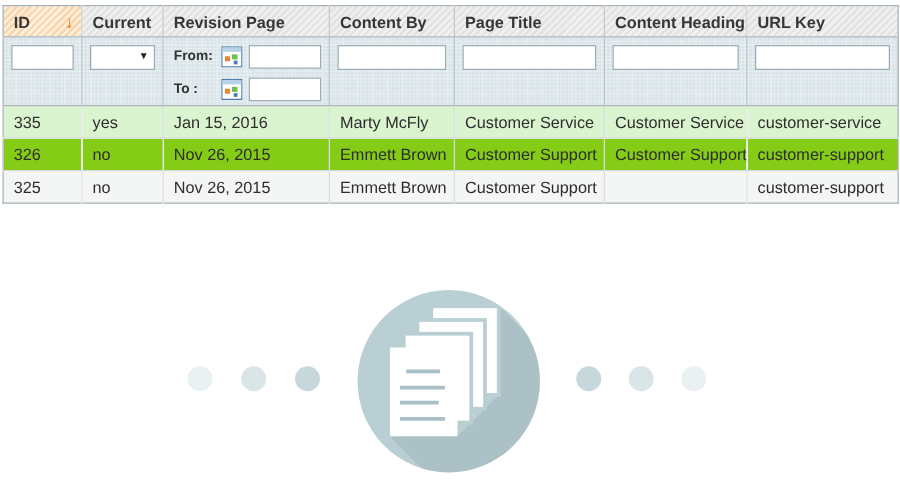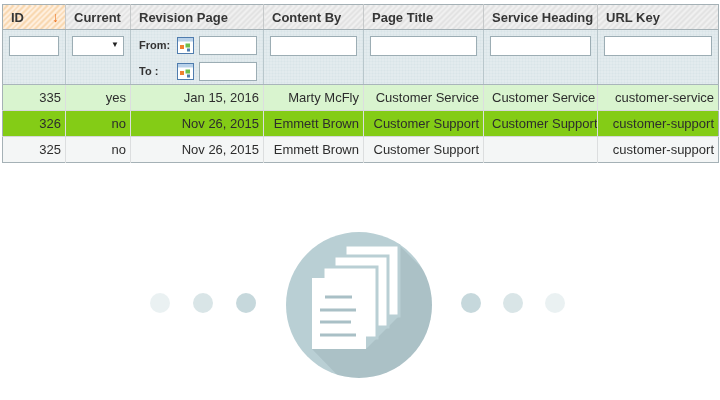--- a/index.html
+++ b/index.html
@@ -30,21 +30,21 @@
   .select .sel-arrow{position:absolute;right:4px;top:4px;font-size:8px;color:#222;line-height:1;}
 
   .daterow{display:flex;align-items:center;height:22px;margin:4px 6px 2px 8px;}
   .daterow .dlabel{font-size:11px;font-weight:bold;color:#333;width:38px;}
   .daterow .cal{width:17px;height:17px;display:inline-block;margin-right:5px;cursor:pointer;flex:none;}
   .daterow .dinput{box-sizing:border-box;width:58px;height:19px;border:1px solid #9cadb4;background:#fff;
     font:12px "Liberation Sans",sans-serif;padding:0 3px;outline:none;}
 
   tbody.rows td{height:25px;padding:0 4px 0 8px;border-right:1px solid #dcdedf;border-bottom:1px solid #d6d8d9;
     background:#84cc16;white-space:nowrap;overflow:hidden;}
-  tbody.rows tr{cursor:pointer;text-align:right;}
+  tbody.rows tr{cursor:pointer;}
   tbody.rows tr:nth-child(odd) td{background:#f4f6f6;}
   tbody.rows tr.hl td{background:var(--highlight-green,#d9f4cf);}
   tbody.rows tr:last-child td{border-bottom:none;}
 
   
   .illus{position:absolute;left:0;top:212px;width:720px;height:188px;}
   .c-circle{fill:var(--illus-base,#b9cfd4);}
   .c-page{fill:#ffffff;stroke:var(--illus-base,#b9cfd4);stroke-width:3;}
   .c-front{fill:#ffffff;stroke:none;}
   .c-line{stroke:var(--illus-line,#a9c0c6);stroke-width:3;}
@@ -70,21 +70,21 @@
         <th class="sorted">
           <span class="hdr">
             <span>ID</span>
             <span class="arrow">↓</span>
           </span>
         </th>
         <th>Current</th>
         <th>Revision Page</th>
         <th>Content By</th>
         <th>Page Title</th>
-        <th>Service Heading</th>
+        <th>Content Heading</th>
         <th>URL Key</th>
       </tr>
       <tr class="filter">
         <td>
             <input class="f-input" value="" style="">
           </td>
         <td>
           <div class="select">
             <span></span>
             <span class="sel-arrow">▼</span>

